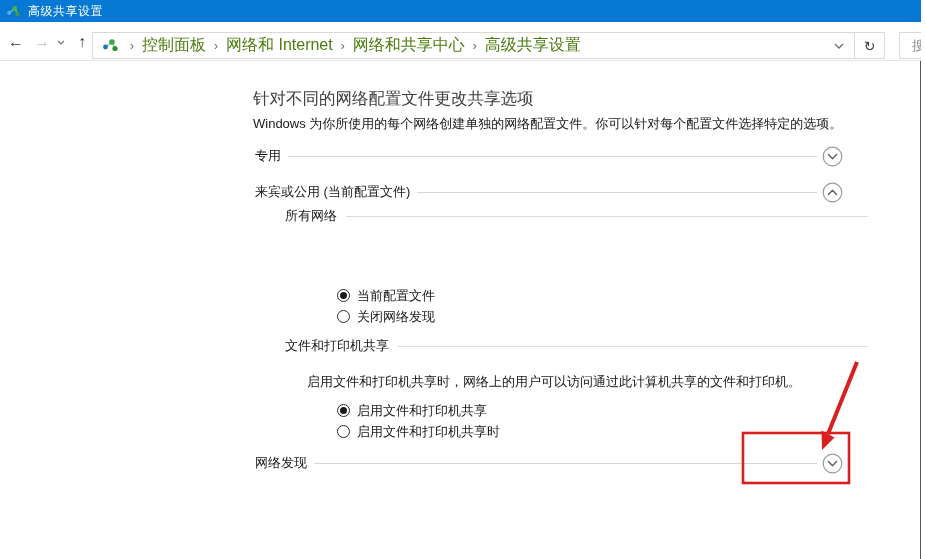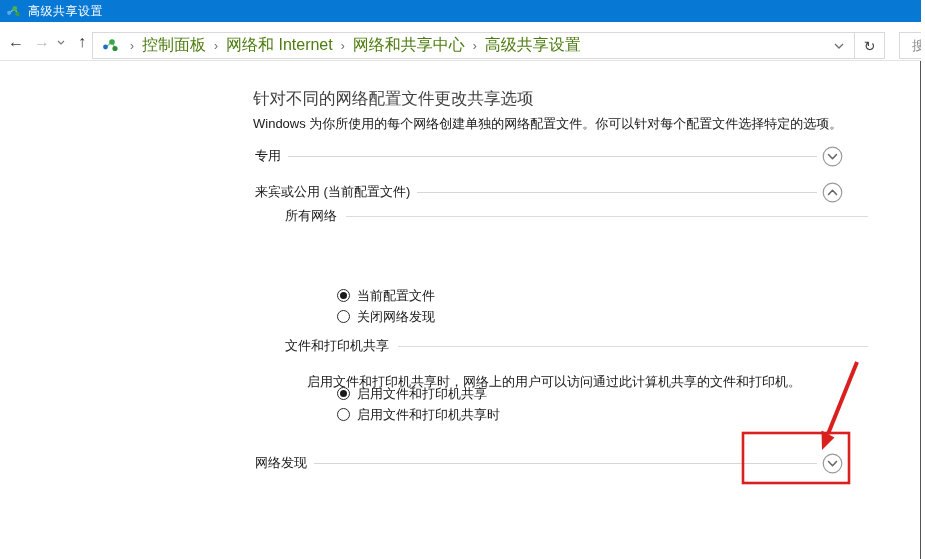--- a/index.html
+++ b/index.html
@@ -169,21 +169,21 @@
       <span class="rlabel">关闭网络发现</span>
     </div>
   </div>
 
   <div class="sub-row" style="top:338px;">
     <span class="label">文件和打印机共享</span>
     <span class="rule"></span>
   </div>
   <div class="para" style="top:372px;">启用文件和打印机共享时，网络上的用户可以访问通过此计算机共享的文件和打印机。</div>
 
-  <div class="radio-group" style="top:384px;">
+  <div class="radio-group" style="top:401px;">
     <div class="radio-row">
       <span class="radio selected">
           <span class="dot"></span>
         </span>
       <span class="rlabel">启用文件和打印机共享</span>
     </div>
     <div class="radio-row">
       <span class="radio"></span>
       <span class="rlabel">启用文件和打印机共享时</span>
     </div>

